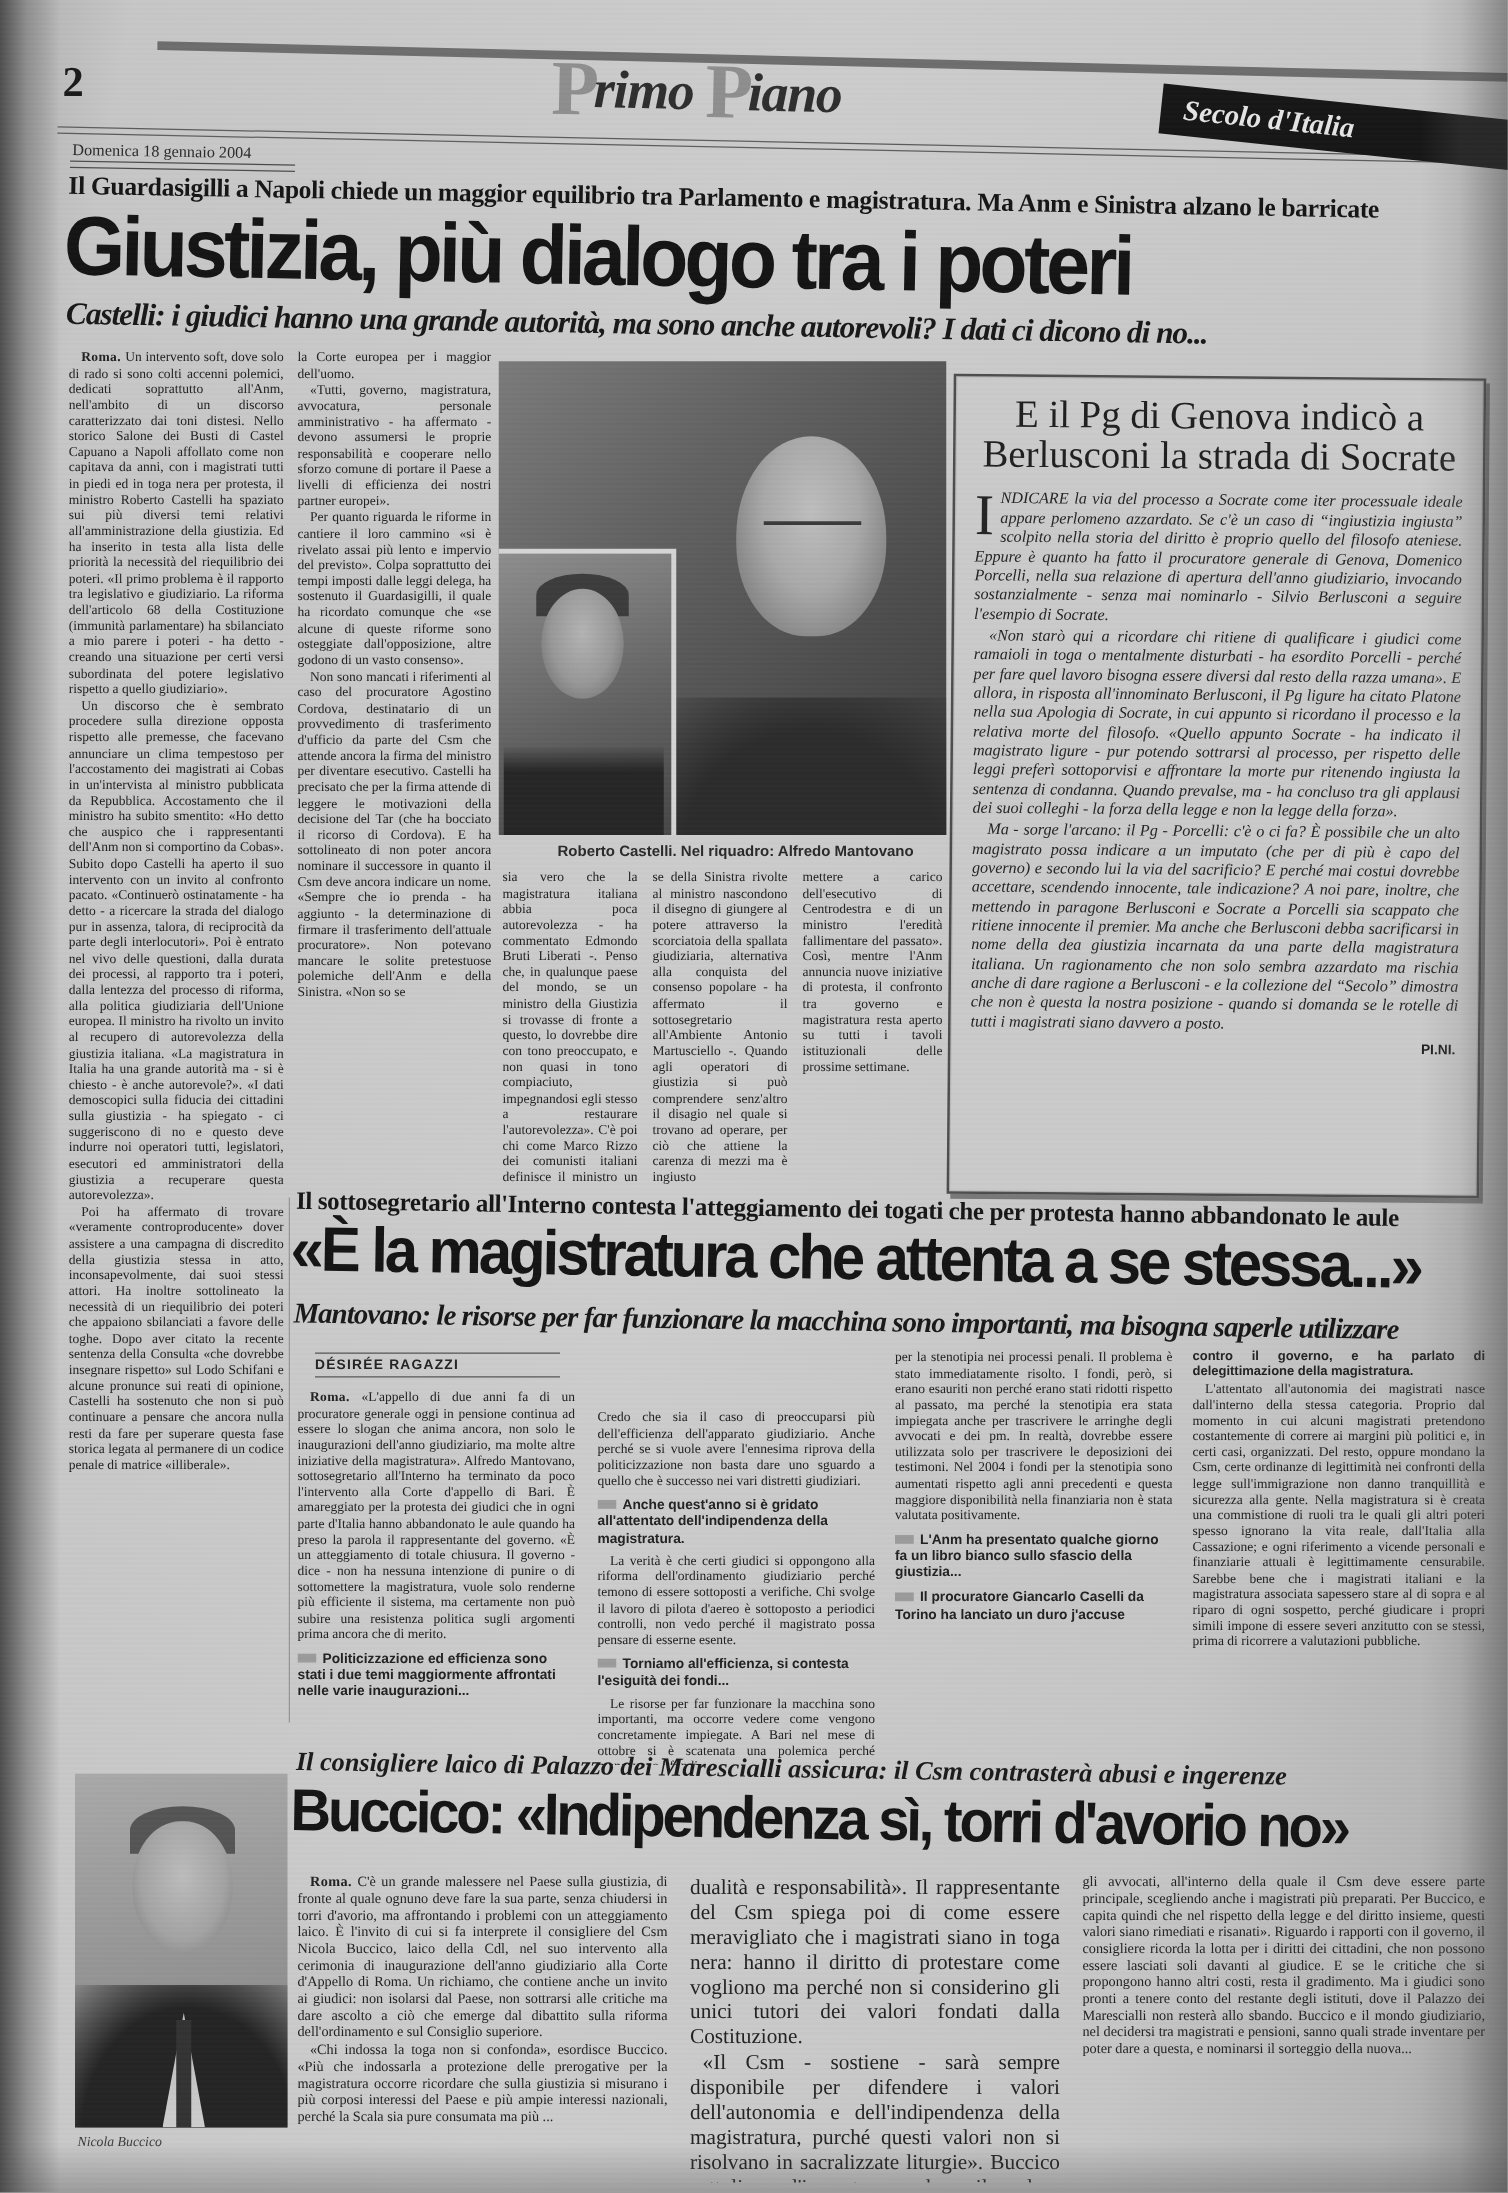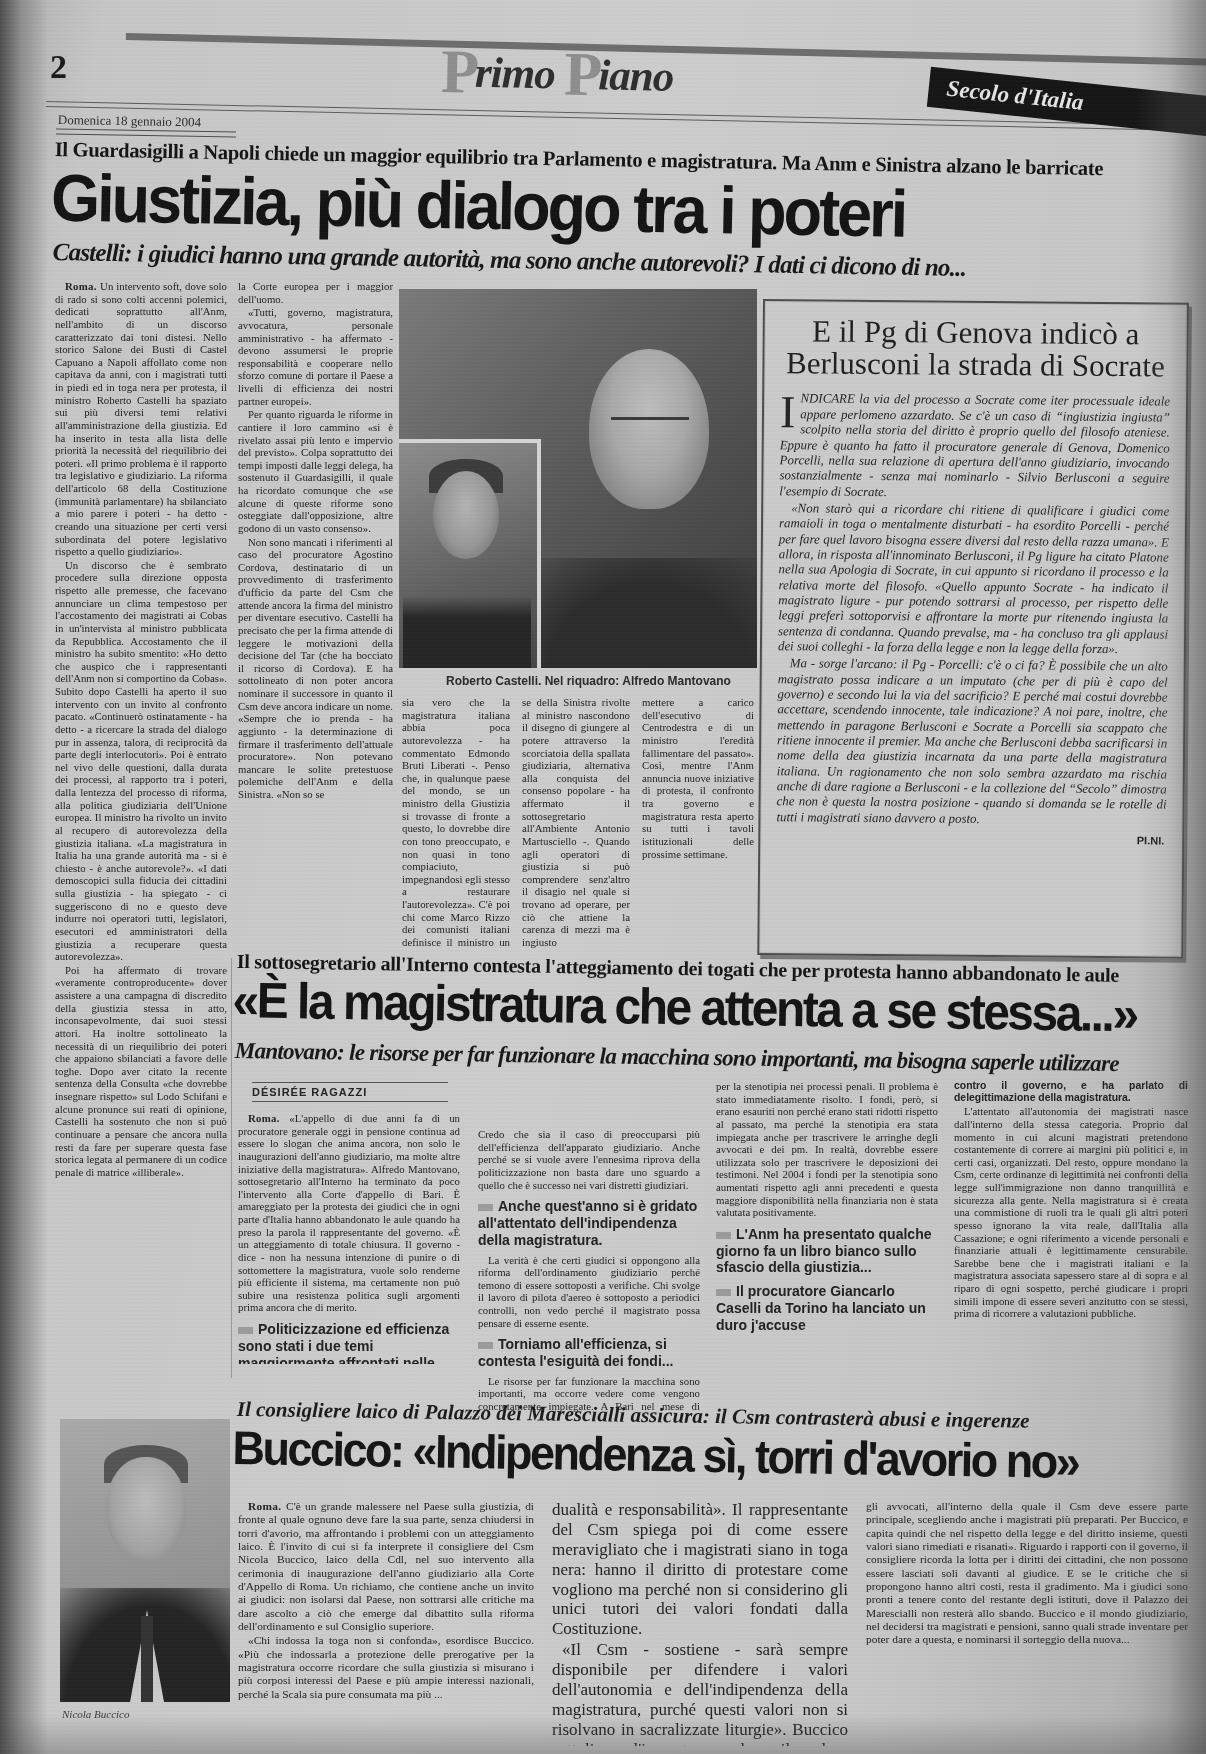--- a/index.html
+++ b/index.html
@@ -40,21 +40,21 @@
        font-size:63px;letter-spacing:-3px;color:#141414;transform:rotate(1.1deg) scaleY(1.06);
        transform-origin:0 0;white-space:nowrap;}
   .deck1{position:absolute;left:53px;top:238px;width:1140px;font-style:italic;font-weight:700;font-size:25px;
        letter-spacing:-0.8px;transform:rotate(1deg);transform-origin:0 0;white-space:nowrap;color:#181818;}
 
   
   .bodycol{position:absolute;font-size:10.8px;line-height:1.17;text-align:justify;color:#222;overflow:hidden;}
   .bodycol p{margin:0 0 1px;text-indent:10px;}
   .bodycol p.ni{text-indent:0;}
   .roma{font-weight:700;letter-spacing:.3px;}
-  .bodycol p.q{font-family:"Liberation Sans",sans-serif;font-weight:700;font-size:14px;
+  .bodycol p.q{font-family:"Liberation Sans",sans-serif;font-weight:700;font-size:11px;
        text-indent:0;margin:7px 0 5px;text-align:left;line-height:1.2;}
   .bodycol p.qb{font-family:"Liberation Sans",sans-serif;font-weight:700;font-size:10.4px;text-indent:0;}
   .sq{display:inline-block;width:15px;height:7px;background:#9b9b9b;margin-right:5px;}
 
   
   .photo-main{position:absolute;left:399px;top:289px;width:358px;height:379px;overflow:hidden;
        background:linear-gradient(130deg,#7a7a7a 0%,#616161 35%,#4d4d4d 70%,#3f3f3f 100%);}
   .face-castelli{position:absolute;left:190px;top:60px;width:120px;height:160px;border-radius:50% 50% 46% 46%;
        background:radial-gradient(ellipse at 50% 38%,#bdbdbd 0%,#a8a8a8 45%,#7d7d7d 85%,rgba(90,90,90,0) 100%);}
   .glasses{position:absolute;left:212px;top:128px;width:78px;height:16px;border-top:3px solid #3a3a3a;}

